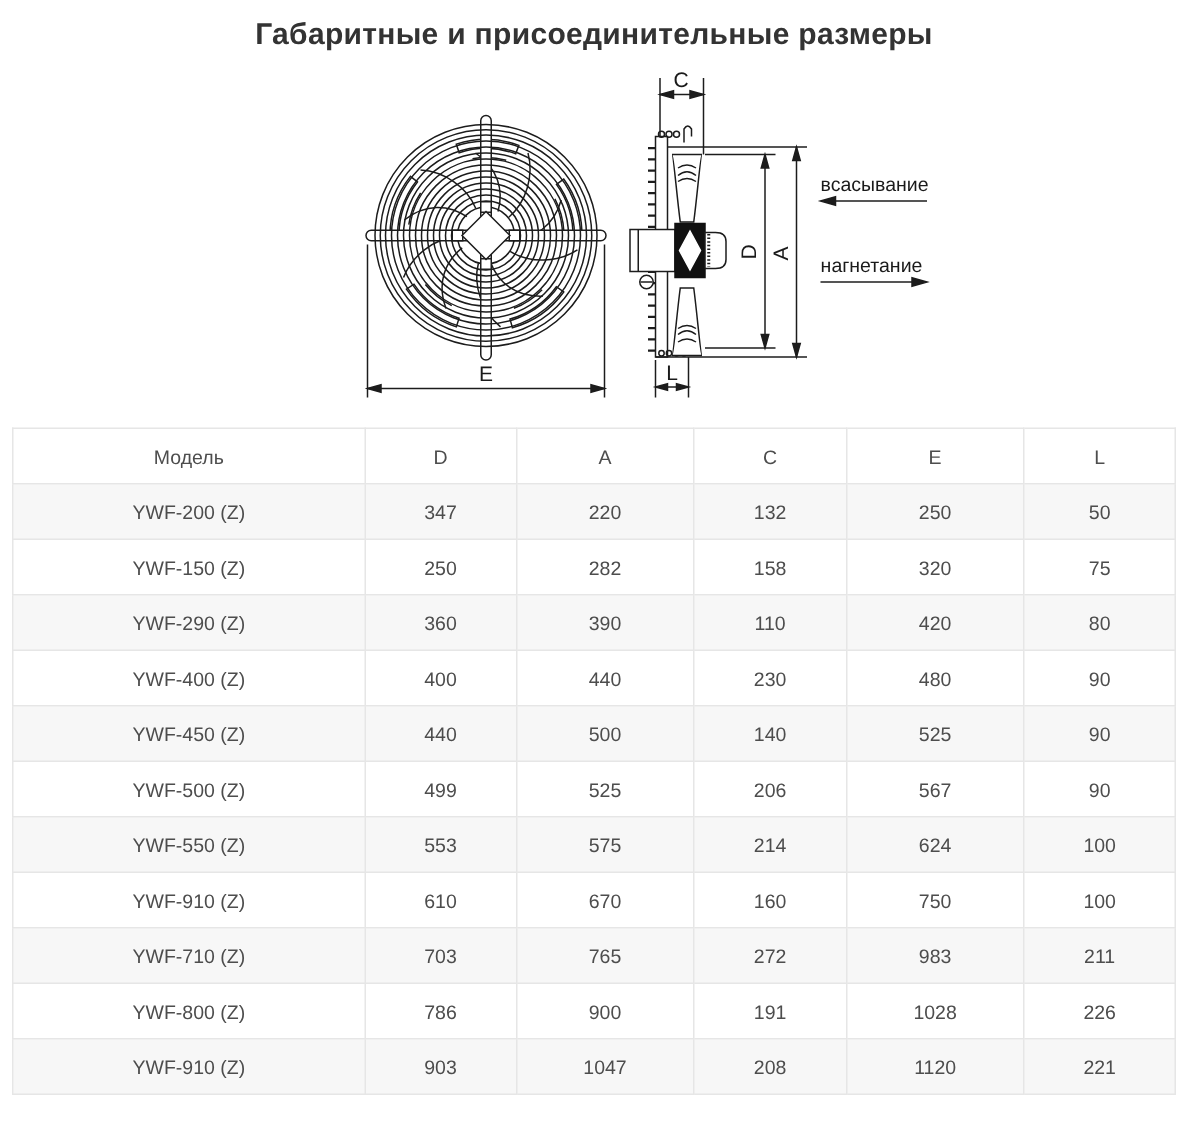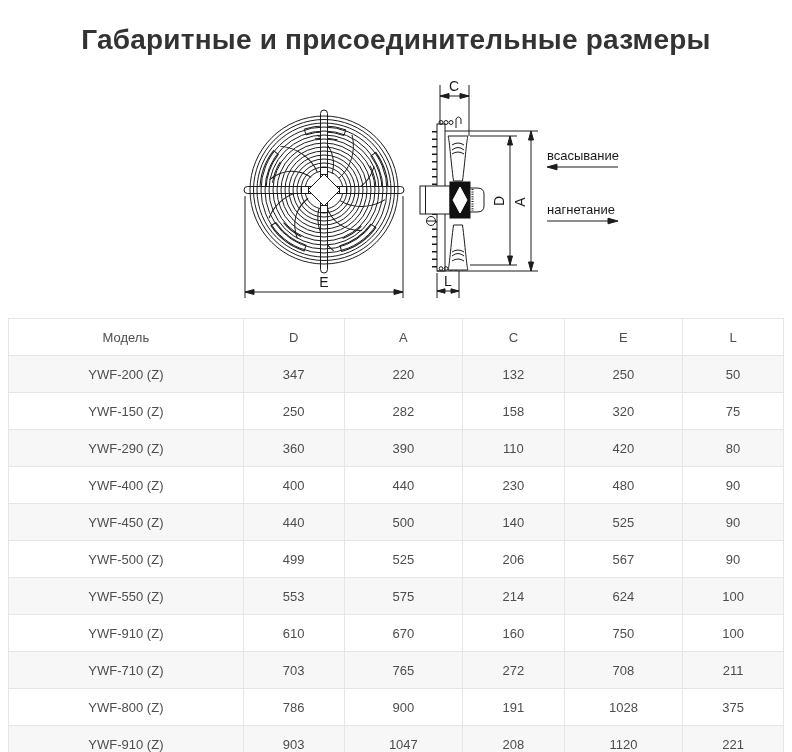--- a/index.html
+++ b/index.html
@@ -4,21 +4,21 @@
 <style>
   :root{
     --stripe:#f7f7f7;
     --border:#e6e6e6;
     --text:#4d4d4d;
     --title:#333333;
     --line:#1c1c1c;
   }
   html,body{margin:0;padding:0;background:#fff;}
   body{width:792px;height:752px;font-family:"Liberation Sans",sans-serif;overflow:hidden;}
-  .title{margin:15px;padding:9px 0 7px;text-align:center;font-size:28px;font-weight:600;color:var(--title);letter-spacing:.2px;}
+  .title{margin:3px;padding:9px 0 7px;text-align:center;font-size:20px;font-weight:600;color:var(--title);letter-spacing:.2px;}
   .drawing{height:240px;}
   .drawing svg{display:block;width:792px;height:240px;}
   table.dim{border-collapse:collapse;margin:0 8px;width:776px;table-layout:fixed;font-size:13px;color:var(--text);}
   table.dim th,table.dim td{border:1px solid var(--border);height:36px;text-align:center;vertical-align:middle;font-weight:400;padding:0;}
   table.dim tbody tr:nth-child(odd){background:var(--stripe);}
   svg text{fill:#1a1a1a;stroke:none;font-family:"Liberation Sans",sans-serif;}
 </style>
 </head>
 <body>
 
@@ -280,30 +280,30 @@
           <td>670</td>
           <td>160</td>
           <td>750</td>
           <td>100</td>
         </tr>
         <tr>
           <td>YWF-710 (Z)</td>
           <td>703</td>
           <td>765</td>
           <td>272</td>
-          <td>708</td>
+          <td>983</td>
           <td>211</td>
         </tr>
         <tr>
           <td>YWF-800 (Z)</td>
           <td>786</td>
           <td>900</td>
           <td>191</td>
           <td>1028</td>
-          <td>375</td>
+          <td>226</td>
         </tr>
         <tr>
           <td>YWF-910 (Z)</td>
           <td>903</td>
           <td>1047</td>
           <td>208</td>
           <td>1120</td>
           <td>221</td>
         </tr>
       </tbody>

